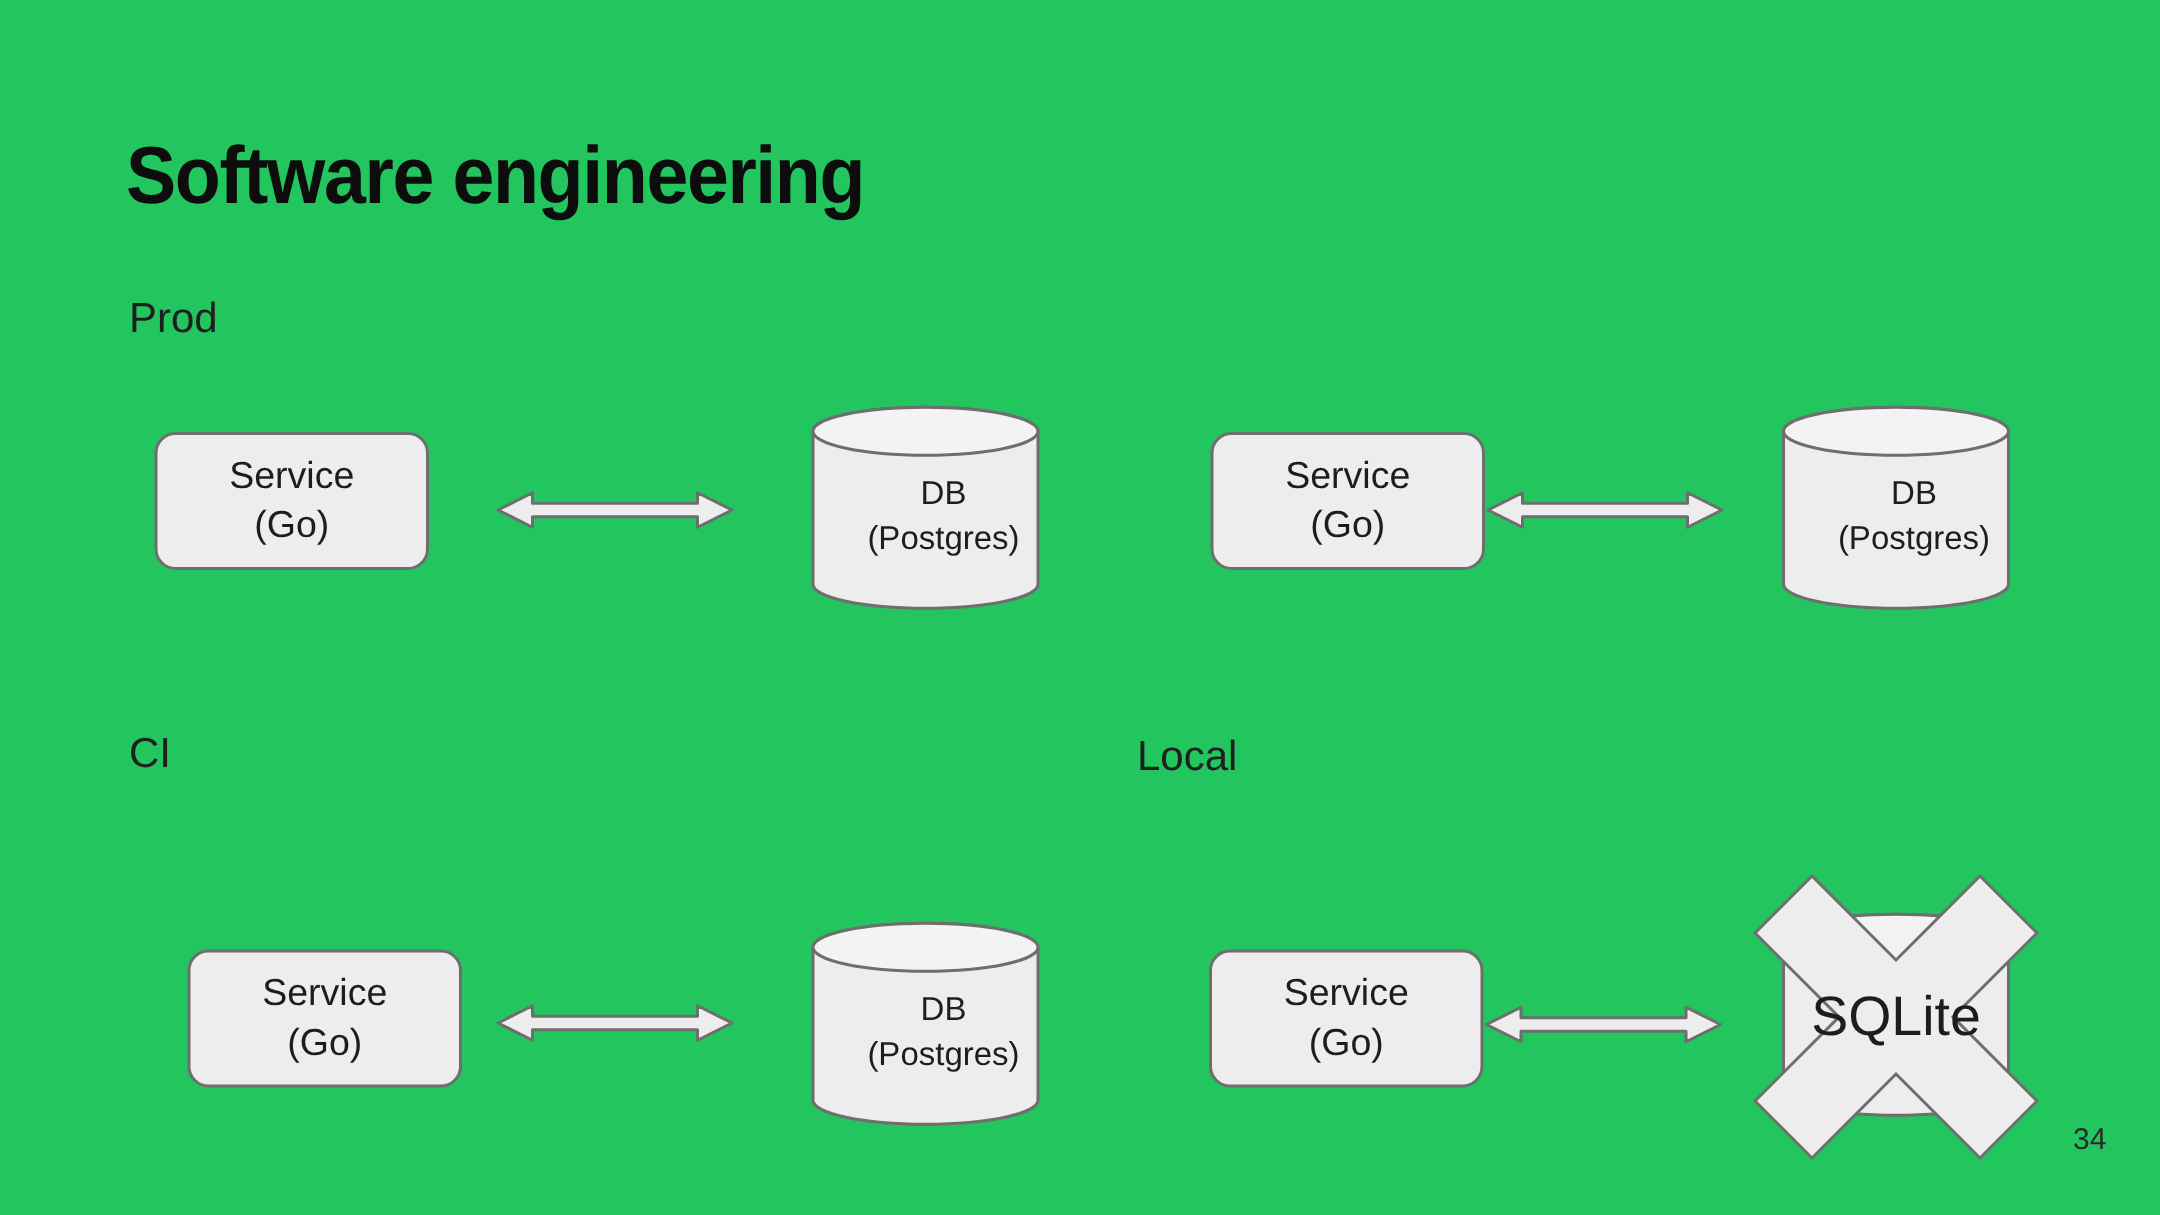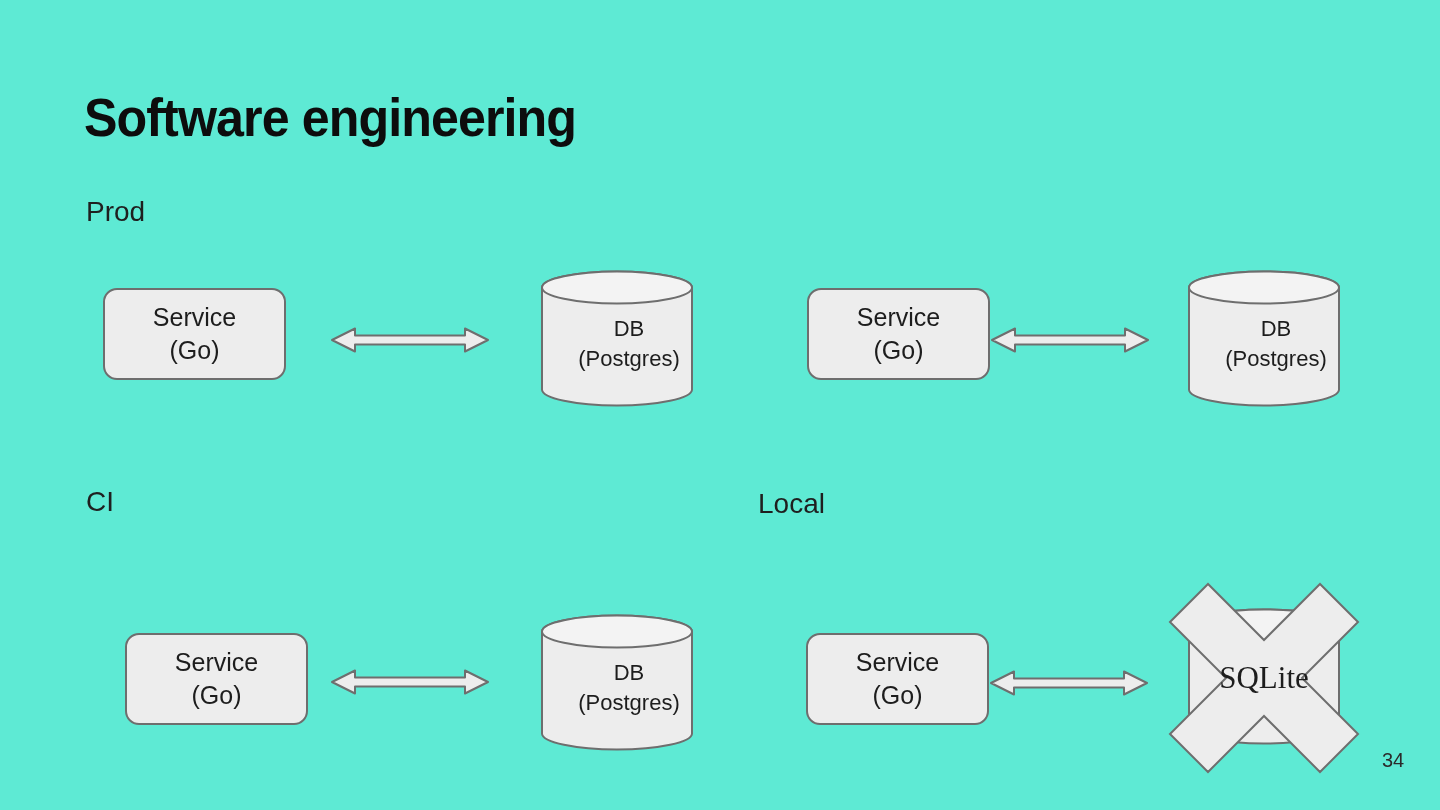--- a/index.html
+++ b/index.html
@@ -4,21 +4,21 @@
 <style>
   * { margin: 0; padding: 0; box-sizing: border-box; }
   html, body { width: 1440px; height: 810px; }
   body {
     font-family: "Liberation Sans", sans-serif;
     background: #ffffff;
     position: relative;
     overflow: hidden;
     color: #212121;
   }
-  .slide { position: absolute; inset: 0; background: #5eead4; }
+  .slide { position: absolute; inset: 0; background: #22c55e; }
 
   .slide-title {
     position: absolute;
     left: 84px;
     top: 86px;
     font-size: 54px;
     font-weight: 700;
     letter-spacing: -1px;
     color: #0d0d0d;
     transform: scaleX(0.93);
@@ -89,23 +89,22 @@
     width: 188px;
     height: 188px;
   }
   .cross-shape svg { position: absolute; inset: 0; overflow: visible; }
   .cross-label {
     position: absolute;
     inset: 0;
     display: flex;
     align-items: center;
     justify-content: center;
-    font-size: 31px;
+    font-size: 37px;
     color: #1d1d1d;
-    font-family: Liberation Serif, serif;
   }
 
   .page-number {
     position: absolute;
     left: 1382px;
     top: 749px;
     font-size: 20px;
     color: #2b2b2b;
   }
 </style>

